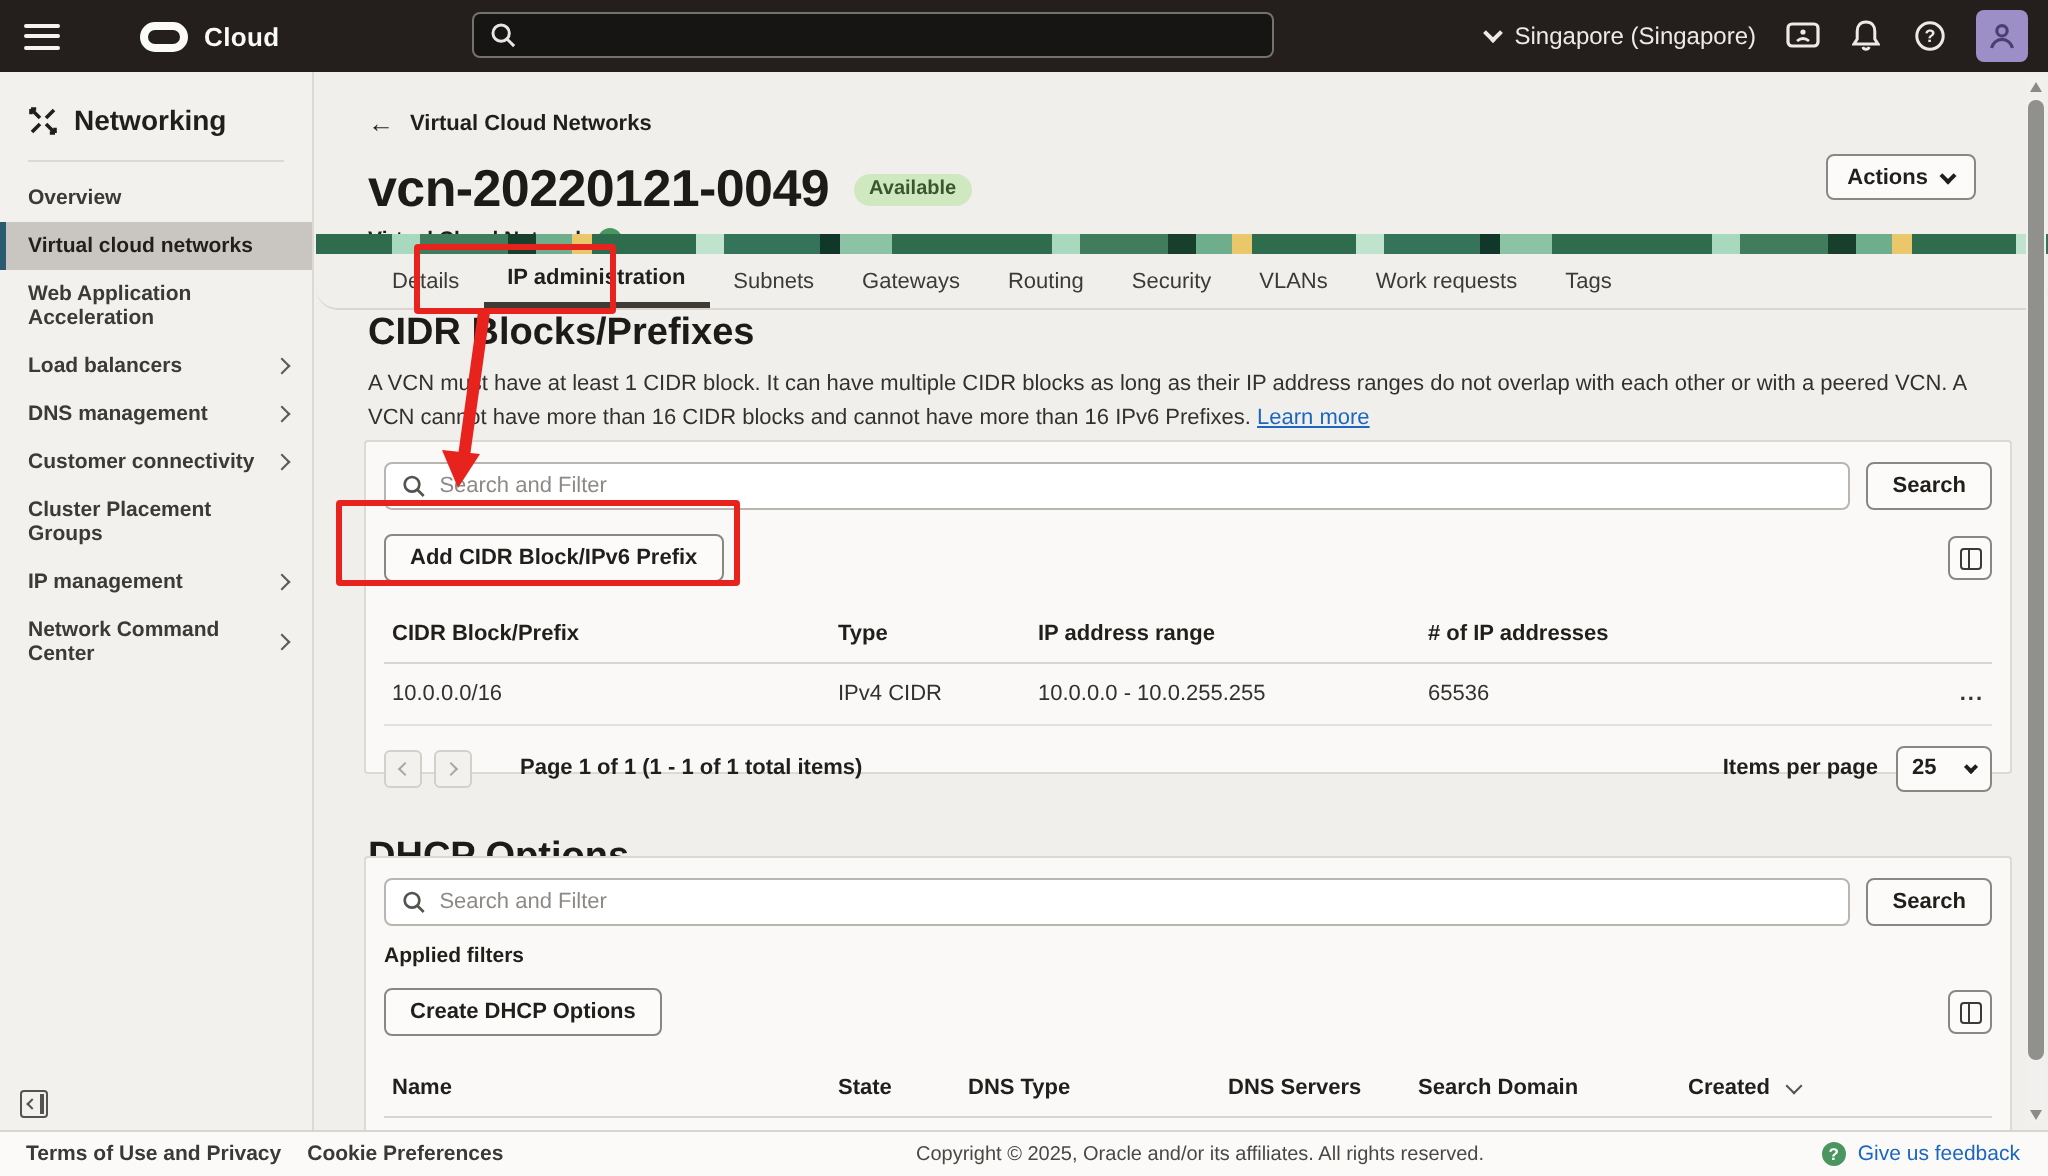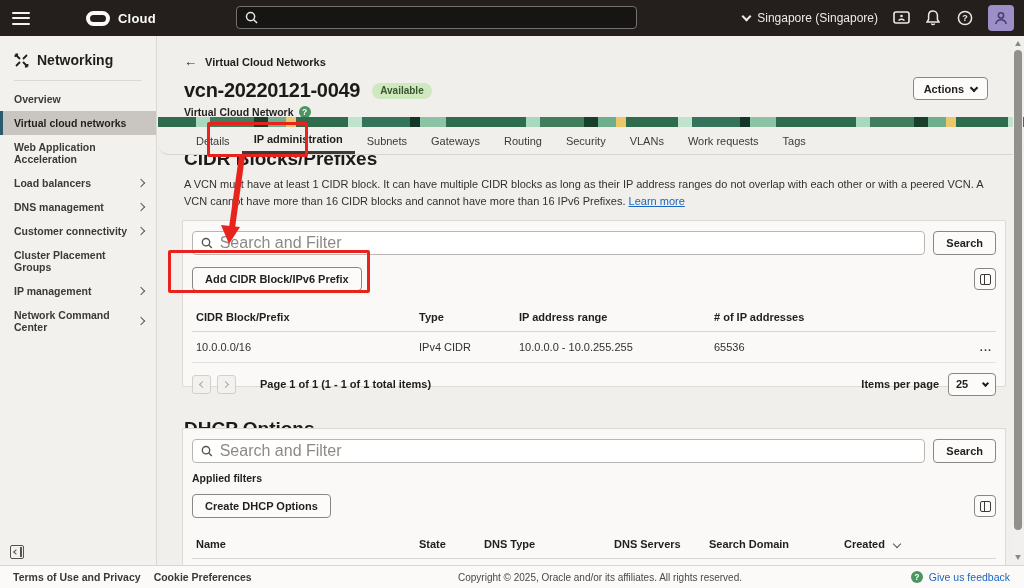--- a/index.html
+++ b/index.html
@@ -2,21 +2,21 @@
 <html><head>
 <meta charset="utf-8">
 <style>
   * { margin:0; padding:0; box-sizing:border-box; }
   html,body { width:1024px; height:588px; overflow:hidden; font-family:"Liberation Sans", sans-serif; background:#f1efec; }
 
   
   .topbar { position:absolute; left:0; top:0; width:1024px; height:36px; background:#241f1c; display:flex; align-items:center; z-index:50; }
   .hamburger { width:18px; height:13px; margin-left:12px; display:flex; flex-direction:column; justify-content:space-between; cursor:pointer; }
   .hamburger span { display:block; height:2px; background:#f5f3f0; border-radius:1px; }
-  .logo-wrap { display:flex; align-items:center; margin-left:32px;padding-left:24px; }
+  .logo-wrap { display:flex; align-items:center; margin-left:16px;padding-left:24px; }
   .logo-ring { width:24px; height:15px; border:4px solid #fbfaf8; border-radius:8px; }
   .logo-text { color:#fbfaf8; font-weight:bold; font-size:13px; margin-left:8px; letter-spacing:.2px; }
   .top-search { position:absolute; left:236px; top:6px; width:401px; height:23px; background:#161513; border:1px solid #74726e; border-radius:4px; display:flex; align-items:center; padding:0 8px; }
   .top-search .mag { margin-right:8px; }
   .top-search input { background:transparent; border:none; outline:none; color:#cfccc8; font-size:11px; width:100%; font-family:"Liberation Sans",sans-serif; }
   .top-search input::placeholder { color:#bdbab6; }
   .topbar-right { position:absolute; right:10px; top:0; height:36px; display:flex; align-items:center; gap:14px; }
   .region { display:flex; align-items:center; gap:7px; color:#ece9e6; font-size:12px; cursor:pointer; }
   .chev { width:7px; height:7px; border-left:2px solid #ece9e6; border-bottom:2px solid #ece9e6; transform:rotate(-45deg); margin-top:-3px; }
   .tb-icon { width:18px; height:18px; cursor:pointer; display:flex; align-items:center; justify-content:center; }
@@ -32,21 +32,21 @@
   .sb-chev { width:6px; height:6px; border-top:1.5px solid #5c5a56; border-right:1.5px solid #5c5a56; transform:rotate(45deg); flex:0 0 auto; }
   .sb-collapse { position:absolute; left:10px; bottom:6px; width:14px; height:14px; border:1.5px solid #55534f; border-radius:2px; display:flex; align-items:center; cursor:pointer; }
   .sb-collapse i { display:block; width:4px; height:4px; border-left:1.5px solid #55534f; border-bottom:1.5px solid #55534f; transform:rotate(45deg); margin-left:3px; }
   .sb-collapse b { display:block; width:1.5px; height:10px; background:#55534f; margin-left:2px; }
 
   
   .main { position:absolute; left:158px; top:36px; right:0; bottom:23px; background:#f1efec; overflow:hidden; }
   .breadcrumb { display:flex; align-items:center; gap:8px; margin:18px 0 0 26px; font-size:11px; font-weight:bold; color:#211f1c; cursor:pointer; }
   .back-arrow { font-size:13px; color:#211f1c; }
   .title-row { display:flex; align-items:center; margin:10px 0 0 26px; }
-  .page-title { font-size:20px; font-weight:bold; color:#1c1b19; letter-spacing:-.3px; }
+  .page-title { font-size:26px; font-weight:bold; color:#1c1b19; letter-spacing:-.3px; }
   .badge { margin-left:12px; background:#cfe8c0; color:#39562c; font-size:10px; font-weight:bold; padding:2px 8px 3px; border-radius:9px; }
   .subtitle-row { display:flex; align-items:center; gap:5px; margin:4px 0 0 26px; font-size:10.5px; font-weight:bold; color:#211f1c; }
   .qmark { width:12px; height:12px; border-radius:50%; background:#4b9560; color:#fff; font-size:8.5px; font-weight:bold; display:inline-flex; align-items:center; justify-content:center; }
   .actions-btn { position:absolute; right:36px; top:41px; height:23px; background:#fcfbfa; border:1px solid #8a8783; border-radius:4px; font-size:11px; font-weight:bold; color:#211f1c; padding:0 10px; display:flex; align-items:center; gap:7px; cursor:pointer; }
   .actions-btn .chev { border-color:#211f1c; width:6px; height:6px; margin-top:-2px; }
 
   .deco-strip { position:absolute; left:0; right:0; top:81px; height:10px;
     background:
       repeating-linear-gradient(90deg,
         #2f6b4d 0 38px, #a8d8bd 38px 52px, #417d5c 52px 96px, #173f2c 96px 110px,
@@ -58,21 +58,21 @@
   .tab.active { font-weight:bold; color:#211f1c; border-bottom:3px solid #403a35; }
 
   .section-heading { font-size:19px; font-weight:bold; color:#1c1b19; margin:16px 0 0 26px; }
   .section-desc { font-size:11px; color:#33312e; line-height:1.5; margin:6px 36px 0 26px; max-width:835px; }
   .link { color:#1a66c0; text-decoration:underline; cursor:pointer; }
 
   .card { position:absolute; left:24px; right:18px; background:#faf9f7; border:1px solid #ddd9d4; border-radius:2px; }
   .card-pad { padding:10px 9px 0 9px; }
   .search-row { display:flex; gap:8px; }
   .filter-input { flex:1; height:24px; background:#fff; border:1px solid #b9b6b1; border-radius:4px; display:flex; align-items:center; padding:0 8px; gap:7px; }
-  .filter-input input { border:none; outline:none; font-size:16px; color:#3c3a36; width:100%; background:transparent; font-family:"Liberation Sans",sans-serif; }
+  .filter-input input { border:none; outline:none; font-size:11px; color:#3c3a36; width:100%; background:transparent; font-family:"Liberation Sans",sans-serif; }
   .filter-input input::placeholder { color:#8d8a85; }
   .btn { height:24px; background:#fcfbfa; border:1px solid #8a8783; border-radius:4px; font-size:11px; font-weight:bold; color:#211f1c; padding:0 12px; cursor:pointer; font-family:"Liberation Sans",sans-serif; }
   .action-row { display:flex; align-items:center; justify-content:space-between; margin-top:12px; }
   .col-btn { width:22px; height:22px; background:#fcfbfa; border:1px solid #8a8783; border-radius:4px; display:flex; align-items:center; justify-content:center; cursor:pointer; }
   .col-glyph { width:11px; height:11px; border:1.5px solid #3c3a36; border-radius:2px; position:relative; }
   .col-glyph:before { content:""; position:absolute; left:3px; top:0; bottom:0; width:1.5px; background:#3c3a36; }
 
   table.data { width:100%; border-collapse:collapse; margin-top:12px; }
   table.data th { text-align:left; font-size:11px; font-weight:bold; color:#211f1c; padding:8px 4px; border-bottom:1px solid #d9d6d1; }
   table.data td { font-size:11px; color:#33312e; padding:9px 4px; border-bottom:1px solid #e4e1dc;margin-left:23px; }

